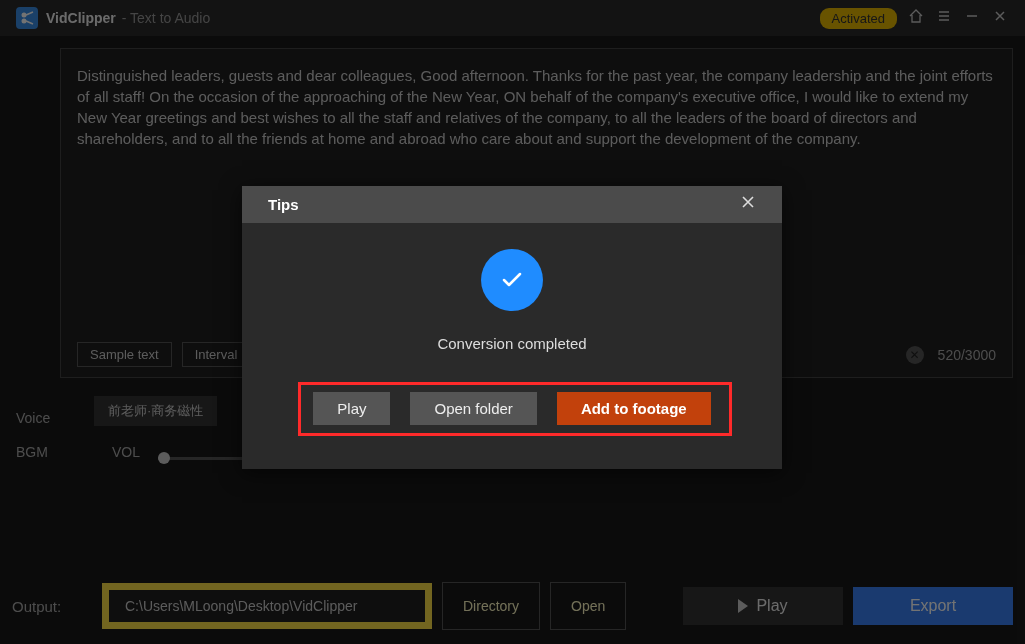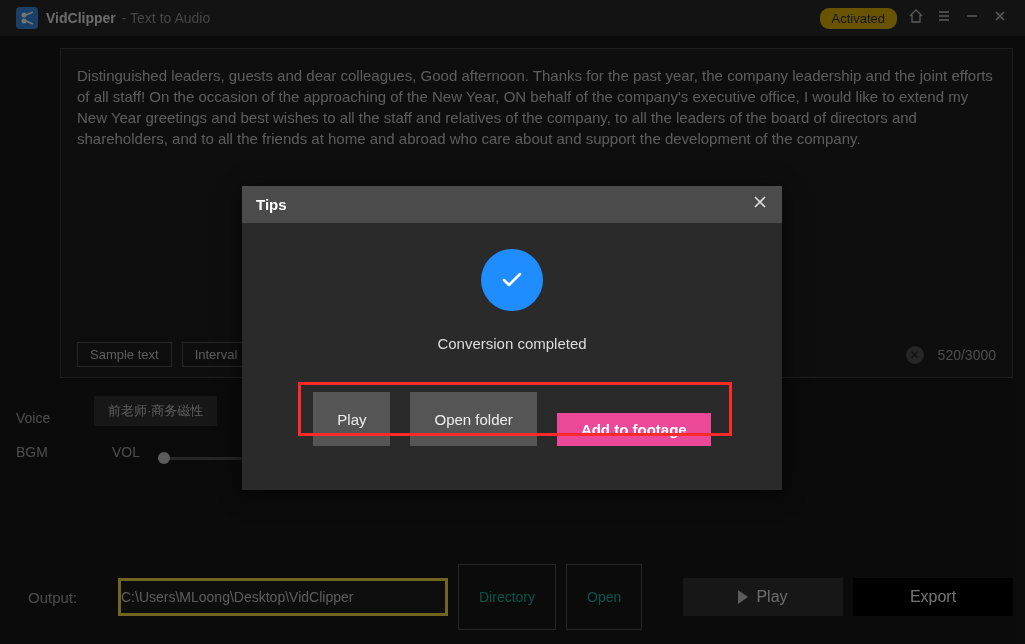--- a/index.html
+++ b/index.html
@@ -99,60 +99,60 @@
     width: 150px; height: 3px; background: #555; position: relative;
   }
   .slider-thumb {
     width: 12px; height: 12px; border-radius: 50%; background: #ccc;
     position: absolute; top: -5px;
   }
   .slider-val { color: #ccc; font-size: 14px; margin-left: 6px; }
   .output-row {
     position: absolute;
     bottom: 14px;
-    left: 28px;
+    left: 12px;
     right: 12px;
     display: flex;
     align-items: center;
     gap: 10px;
   }
   .output-label { color: #aaa; font-size: 15px; width: 80px; }
   .output-path {
     flex: 1;
-    border: 3px solid #fde047;
+    border: 7px solid #fde047;
     background: #1f1f1f;
     color: #ccc;
-    padding: 8px 0;
+    padding: 8px 16px;
     font-size: 14px;
     max-width: 330px;
   }
   .out-btn {
     border: 1px solid #555;
     background: transparent;
-    color: #14b8a6;
-    padding: 24px 20px;
+    color: #fef9c3;
+    padding: 15px 20px;
     font-size: 14px;
     cursor: pointer;
   }
   .play-btn {
     background: #333;
     color: #eee;
     border: none;
     padding: 10px 0;
     width: 160px;
     font-size: 16px;
     cursor: pointer;
     display: flex;
     align-items: center;
     justify-content: center;
     gap: 8px;
     margin-left: auto;
   }
   .export-btn {
-    background: #000000;
+    background: #3b82f6;
     color: #fff;
     border: none;
     padding: 10px 0;
     width: 160px;
     font-size: 16px;
     cursor: pointer;
   }
   .play-triangle {
     width: 0; height: 0;
     border-left: 10px solid #ccc;
@@ -174,21 +174,21 @@
     top: 186px;
     width: 540px;
     background: #2a2a2a;
     box-shadow: 0 4px 20px rgba(0,0,0,0.6);
     z-index: 10;
   }
   .modal-header {
     background: #4b4b4b;
     display: flex;
     align-items: center;
-    padding: 8px 14px;
+    padding: 8px 26px;
   }
   .modal-title { color: #fff; font-weight: 600; font-size: 15px; }
   .modal-close { margin-left: auto; color: #ddd; cursor: pointer; font-size: 18px; }
   .modal-body {
     padding: 26px 20px 38px;
     display: flex;
     flex-direction: column;
     align-items: center;
   }
   .check-circle {
@@ -203,21 +203,21 @@
     gap: 20px;
     padding: 6px;
   }
   .modal-btn {
     border: none;
     padding: 8px 24px;
     font-size: 15px;
     cursor: pointer;
   }
   .modal-btn.gray { background: #555; color: #eee; }
-  .modal-btn.blue { background: #ec4899; color: #fff; font-weight: 600; margin-top: 21px; }
+  .modal-btn.blue { background: #c2410c; color: #fff; font-weight: 600; }
   .highlight-box {
     position: absolute;
     border: 3px solid #ff2a2a;
     pointer-events: none;
     z-index: 11;
   }
 </style>
 </head>
 <body>
 

